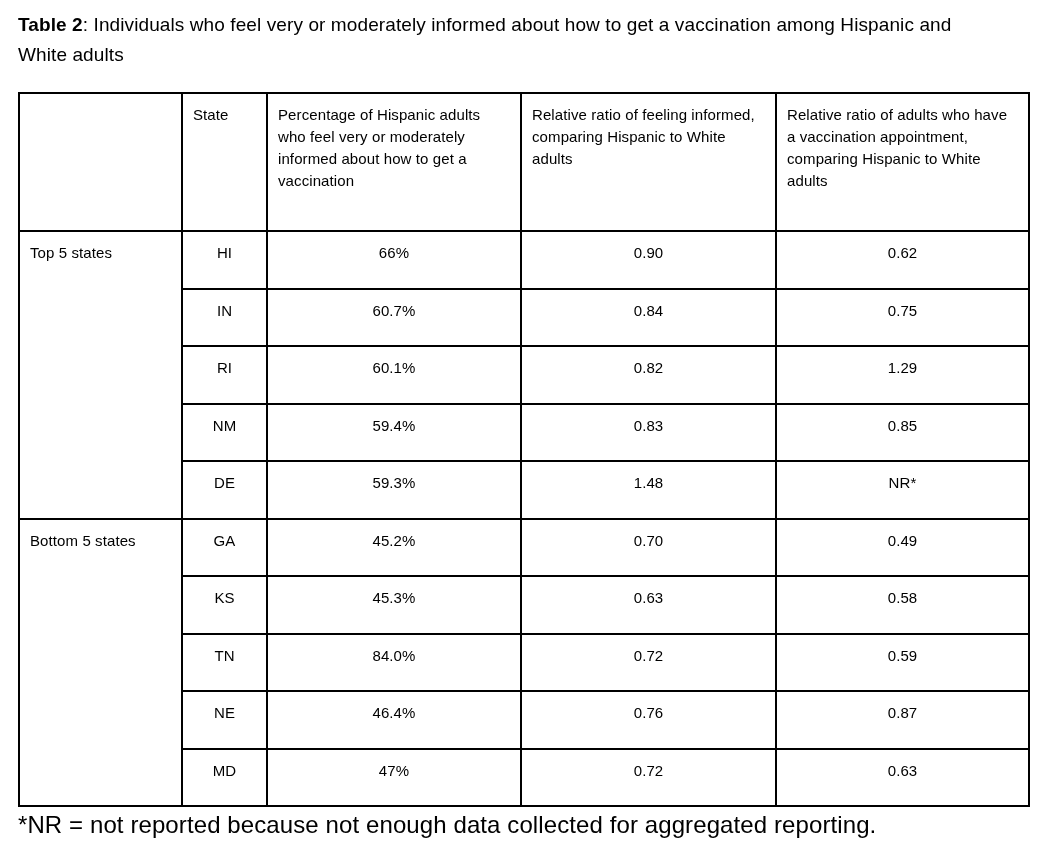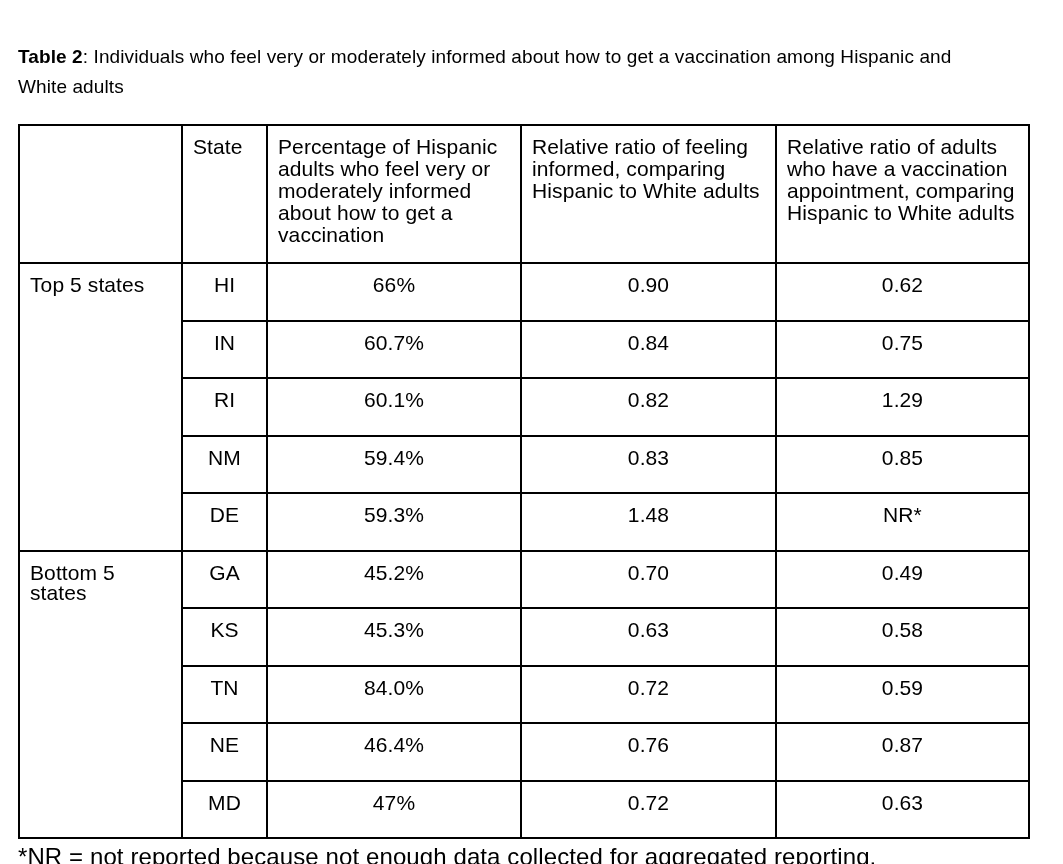--- a/index.html
+++ b/index.html
@@ -15,32 +15,31 @@
     padding: 10px 35px 0 18px;
     background: #ffffff;
     overflow: hidden;
   }
   .title {
     font-size: 19px;
     line-height: 30px;
     max-width: 960px;
     margin-bottom: 22px;
     letter-spacing: 0.1px;
-    margin-top: 32px;
   }
   .title b { font-weight: 700; }
   table.data-table {
     border-collapse: collapse;
     table-layout: fixed;
     width: 1010px;
   }
   table.data-table th,
   table.data-table td {
     border: 2px solid #000000;
-    font-size: 21px;
+    font-size: 15px;
     vertical-align: top;
     background: #ffffff;
   }
   thead tr { height: 138px; }
   thead th {
     font-weight: 400;
     text-align: left;
     line-height: 22px;
     padding: 10px 12px 8px 10px;
     letter-spacing: 0.1px;

